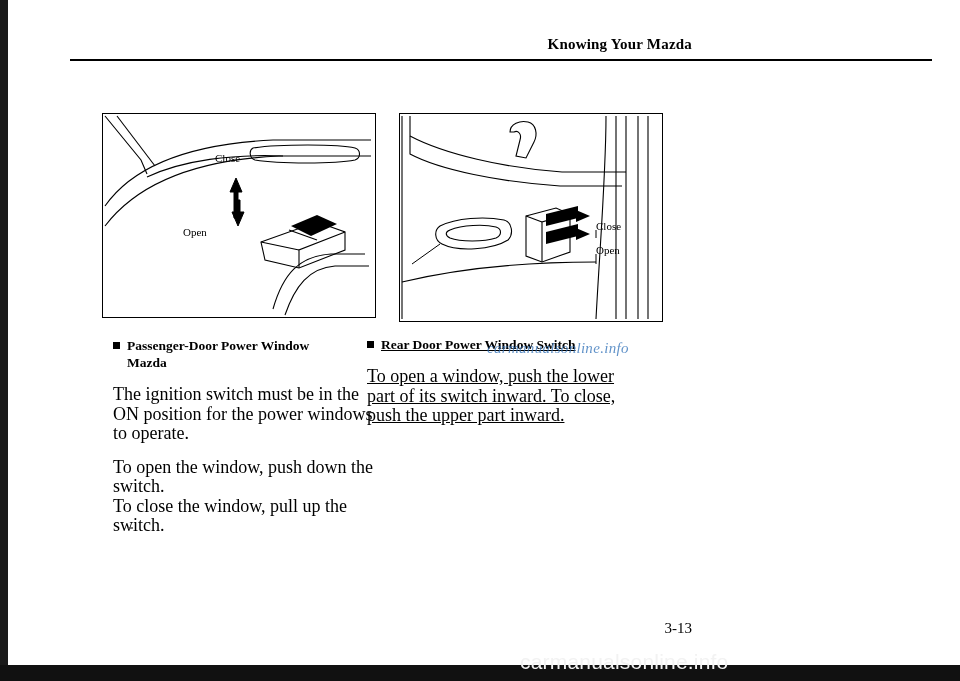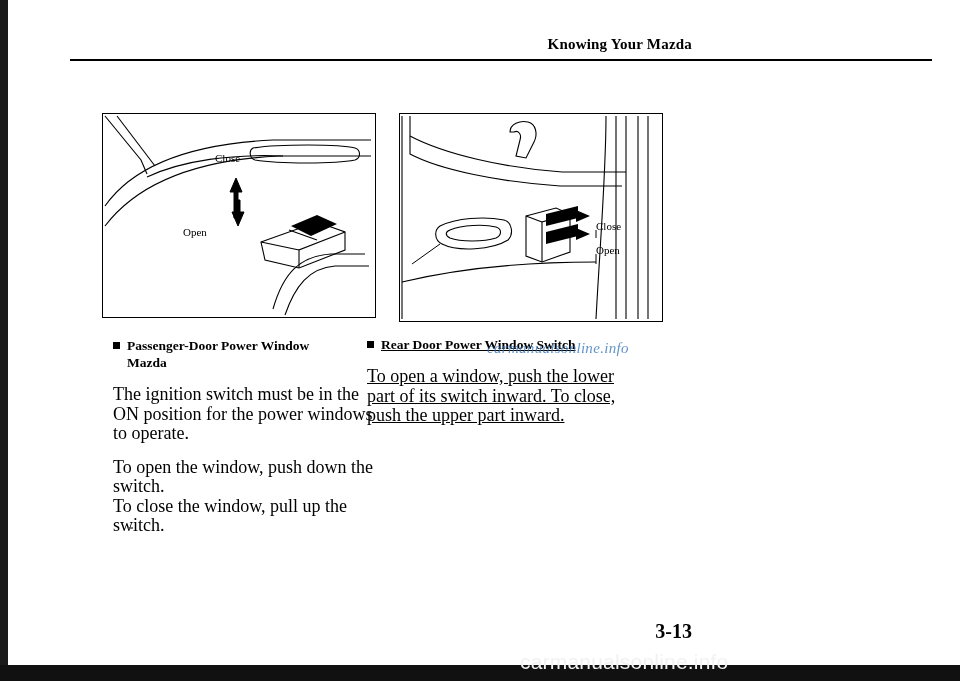--- a/index.html
+++ b/index.html
@@ -137,22 +137,22 @@
     color: #f2f2f2;
     letter-spacing: .2px;
     pointer-events: none;
   }
 
   
   .page-number {
     position: absolute;
     right: 80px;
     top: 620px;
-    font-size: 20px;
-    font-weight: bold;
+    font-size: 15px;
+    font-weight: normal;
   }
 
   
   .stray-mark {
     position: absolute;
     left: 128px;
     top: 527px;
     width: 5px;
     height: 2px;
     background: #555;

